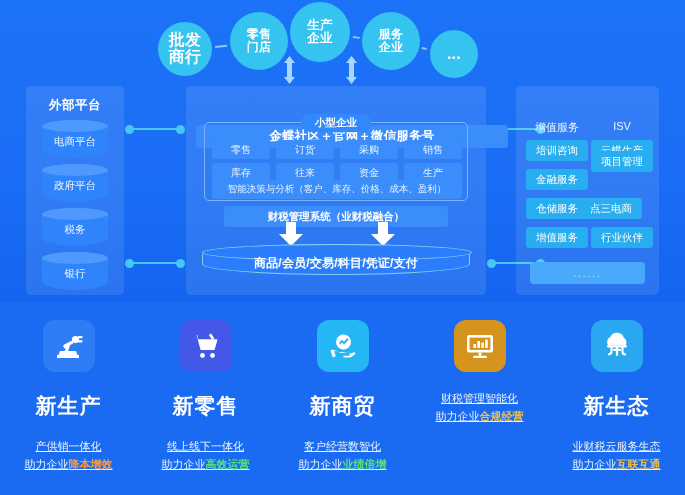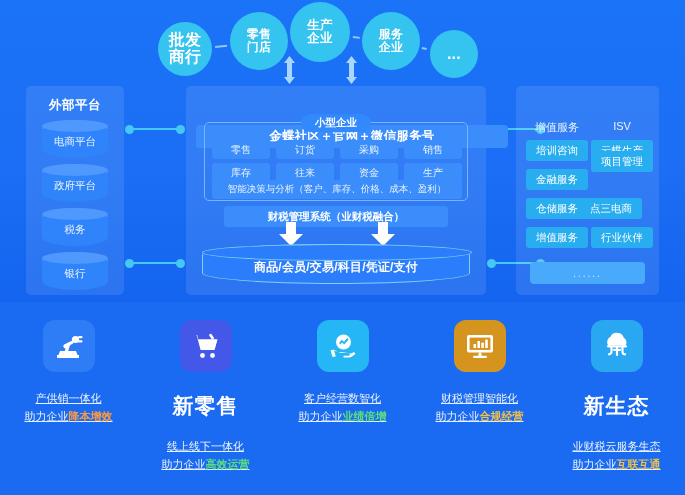--- a/index.html
+++ b/index.html
@@ -127,21 +127,21 @@
     position: absolute; left: 38px; top: 120px; width: 224px; height: 21px;
     background: #3b8dfc; border-radius: 3px;
     color: #ffffff; font-size: 10.5px; font-weight: bold;
     display: flex; align-items: center; justify-content: center;
     white-space: nowrap;
   }
 
   .warrow { position: absolute; width: 26px; height: 24px; }
 
   #bigcyl {
-    position: absolute; left: 16px; top: 158px; width: 268px; height: 40px;
+    position: absolute; left: 16px; top: 158px; width: 268px; height: 31px;
     background: #2b7dfb;
     border: 1px solid #7fd0f2;
     border-radius: 134px / 11px;
     color: #ffffff; font-size: 12px; font-weight: bold;
     display: flex; align-items: center; justify-content: center;
   }
   #bigcyl::before {
     content: ""; position: absolute; left: -1px; top: -1px;
     width: 268px; height: 15px;
     border: 1px solid #7fd0f2;
@@ -335,20 +335,21 @@
             <path d="M3 24h22v3H3z"></path>
             <path d="M6 20h16l1.5 4H4.5z"></path>
             <rect x="12" y="12" width="3.2" height="9" transform="rotate(18 13.6 16.5)"></rect>
             <rect x="9" y="11.5" width="11" height="3.2" rx="1.6" transform="rotate(-27 14.5 13.1)"></rect>
             <circle cx="21.5" cy="8.5" r="3.6"></circle>
             <rect x="24" y="5" width="4.5" height="2.2" rx="1"></rect>
             <rect x="24" y="9.3" width="4.5" height="2.2" rx="1"></rect>
             <circle cx="11.5" cy="15.5" r="2"></circle>
           </svg>
         </div>
+        <div class="cardtitle">新生产</div>
         <div class="carddesc">
           <div>产供销一体化</div>
           <div><span>助力企业</span><span class="hl" style="color:#ff9a3c">降本增效</span></div>
         </div>
       </div>
       <div class="card">
         <div class="icontile" style="background:#4358e8">
           <svg width="30" height="30" viewBox="0 0 30 30" fill="#fff">
             <path d="M2 4h4.2l1 4.2h19.3l-3 10.8H9.6L6.2 6.2 5.4 4H2z"></path>
             <path d="M8 9.5h18l-2.4 8.5H10.3z"></path>
@@ -365,20 +366,21 @@
       </div>
       <div class="card">
         <div class="icontile" style="background:#24b6f5">
           <svg width="30" height="30" viewBox="0 0 30 30" fill="#fff">
             <circle cx="15.5" cy="11" r="7.5"></circle>
             <path d="M11.3 11.4l2.6-2.7 2.1 2 3.2-3.6 1.5 1.4-4.5 5-2.1-2-2.1 2.2z" fill="#24b6f5"></path>
             <path d="M2.5 19.5c3.5-1.2 6 .6 8.4 1.8 1.3.6 2.3.7 3.6.7h5.6c1.1 0 1.8.6 1.8 1.4s-.7 1.4-1.8 1.4h-4.6v1.6h5.3c1.9 0 3.2-.7 4.6-1.9l2.1-1.8-1.6-1.7-2.5 1.6"></path>
             <path d="M2.5 19.5l2.2 6.8 3.1-1.1-2.2-6.8z"></path>
           </svg>
         </div>
+        <div class="cardtitle">新商贸</div>
         <div class="carddesc">
           <div>客户经营数智化</div>
           <div><span>助力企业</span><span class="hl" style="color:#5ce07a">业绩倍增</span></div>
         </div>
       </div>
       <div class="card">
         <div class="icontile" style="background:#d4941e">
           <svg width="30" height="30" viewBox="0 0 30 30" fill="#fff">
             <rect x="2" y="4" width="26" height="17.5" rx="2"></rect>
             <rect x="4.6" y="6.6" width="20.8" height="12.3" fill="#d4941e"></rect>

